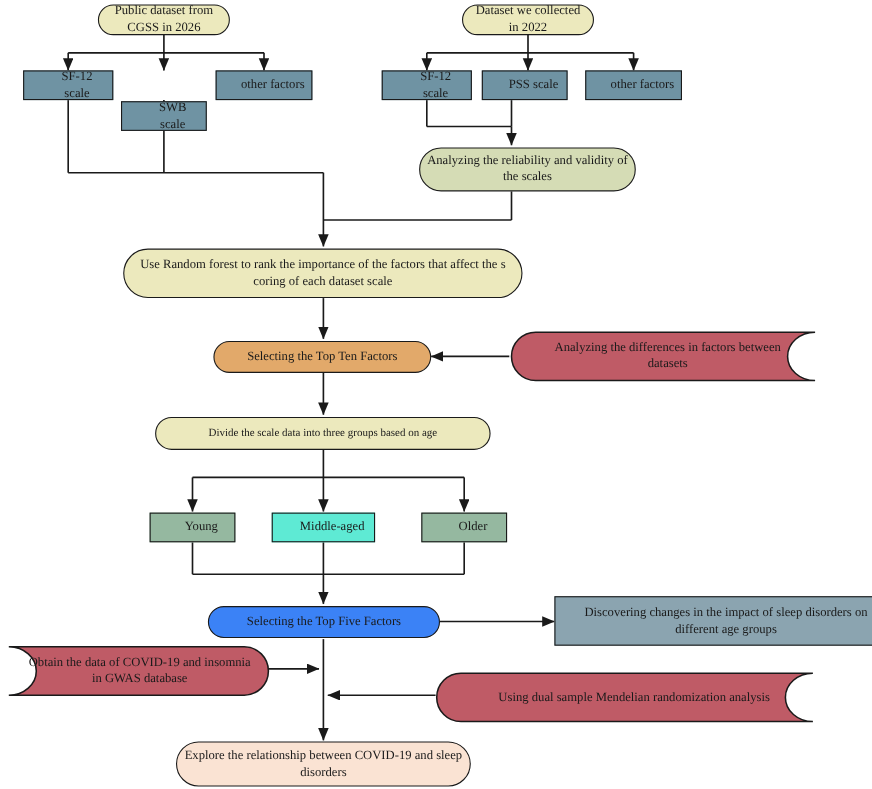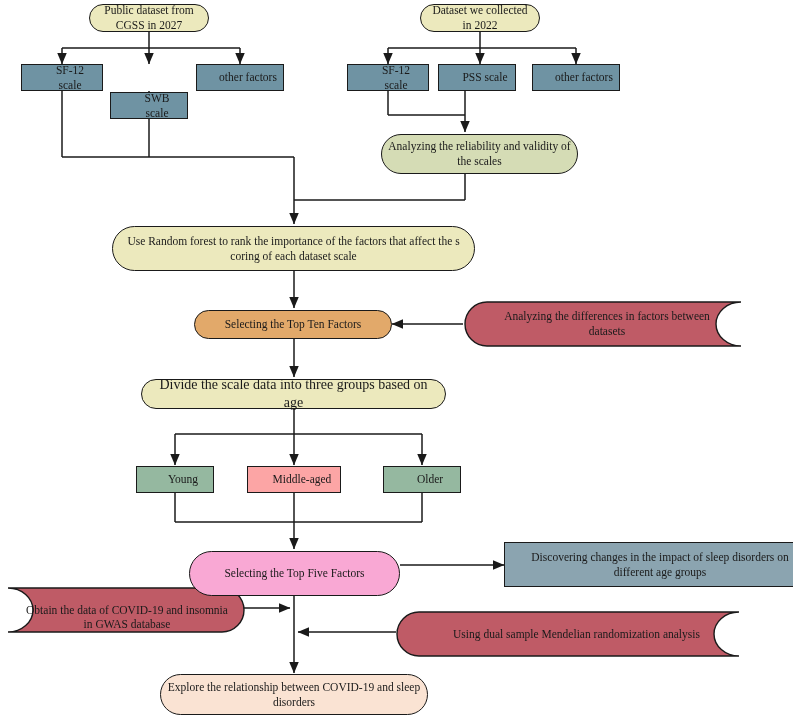--- a/index.html
+++ b/index.html
@@ -91,33 +91,33 @@
     <path d="M419,612 L739,612 A25,22 0 0 0 739,656 L419,656 A22,22 0 0 1 419,612 Z" fill="#bf5b66" stroke="#1a1a1a" stroke-width="1.4"></path>
   </svg>
 
   <div class="tape" style="left:487px;top:302px;width:240px;height:44px;">
     <div class="txt" style="font-size:11.5px;">
       <span>Analyzing the differences in factors between datasets</span>
     </div>
   </div>
 
   <div class="tape" style="left:22px;top:588px;width:210px;height:44px;">
-    <div class="txt" style="font-size:11.5px;align-items:flex-end;">
+    <div class="txt" style="font-size:11.5px;">
       <span>Obtain the data of COVID-19 and insomnia in GWAS database</span>
     </div>
   </div>
 
   <div class="tape" style="left:424px;top:612px;width:305px;height:44px;">
     <div class="txt" style="font-size:11.5px;">
       <span>Using dual sample Mendelian randomization analysis</span>
     </div>
   </div>
 
   <div class="node round" style="left:89px;top:4px;width:120px;height:28px;background:#ece9bd;font-size:11.5px;">
-    <span class="lbl">Public dataset from CGSS in 2027</span>
+    <span class="lbl">Public dataset from CGSS in 2026</span>
   </div>
 
   <div class="node round" style="left:420px;top:4px;width:120px;height:28px;background:#ece9bd;font-size:11.5px;">
     <span class="lbl">Dataset we collected in 2022</span>
   </div>
 
   <div class="node rect" style="left:21px;top:64px;width:82px;height:27px;background:#6f93a3;font-size:11.5px;">
     <span class="lbl">SF-12 scale</span>
   </div>
   <div class="node rect" style="left:110px;top:64px;width:78px;height:27px;background:#6f93a3;font-size:11.5px;margin-top:28px;">
@@ -142,35 +142,35 @@
   </div>
 
   <div class="node round" style="left:194px;top:310px;width:198px;height:29px;background:#e2a96a;font-size:11.5px;">
     <span class="lbl">Selecting the Top Ten Factors</span>
   </div>
 
   <div class="node round" style="left:112px;top:226px;width:363px;height:45px;background:#ece9bd;font-size:11.5px;">
     <span class="lbl">Use Random forest to rank the importance of the factors that affect the s coring of each dataset scale</span>
   </div>
 
-  <div class="node round" style="left:141px;top:379px;width:305px;height:30px;background:#ece9bd;font-size:14px;">
+  <div class="node round" style="left:141px;top:379px;width:305px;height:30px;background:#ece9bd;font-size:10px;">
     <span class="lbl">Divide the scale data into three groups based on age</span>
   </div>
 
   <div class="node rect" style="left:136px;top:466px;width:78px;height:27px;background:#95b8a0;font-size:11.5px;">
     <span class="lbl">Young</span>
   </div>
-  <div class="node rect" style="left:247px;top:466px;width:94px;height:27px;background:#fca5a5;font-size:11.5px;align-items:center;">
+  <div class="node rect" style="left:247px;top:466px;width:94px;height:27px;background:#5eead4;font-size:11.5px;align-items:center;">
     <span class="lbl">Middle-aged</span>
   </div>
   <div class="node rect" style="left:383px;top:466px;width:78px;height:27px;background:#95b8a0;font-size:11.5px;">
     <span class="lbl">Older</span>
   </div>
 
-  <div class="node round" style="left:189px;top:551px;width:211px;height:45px;background:#f9a8d4;font-size:11.5px;">
+  <div class="node round" style="left:189px;top:551px;width:211px;height:29px;background:#3b82f6;font-size:11.5px;">
     <span class="lbl">Selecting the Top Five Factors</span>
   </div>
 
   <div class="node rect" style="left:504px;top:542px;width:296px;height:45px;background:#8ba4b0;font-size:11.5px;">
     <span class="lbl">Discovering changes in the impact of sleep disorders on different age groups</span>
   </div>
 
   <div class="node round" style="left:160px;top:674px;width:268px;height:41px;background:#fae3d3;font-size:11.5px;">
     <span class="lbl">Explore the relationship between COVID-19 and sleep disorders</span>
   </div>

